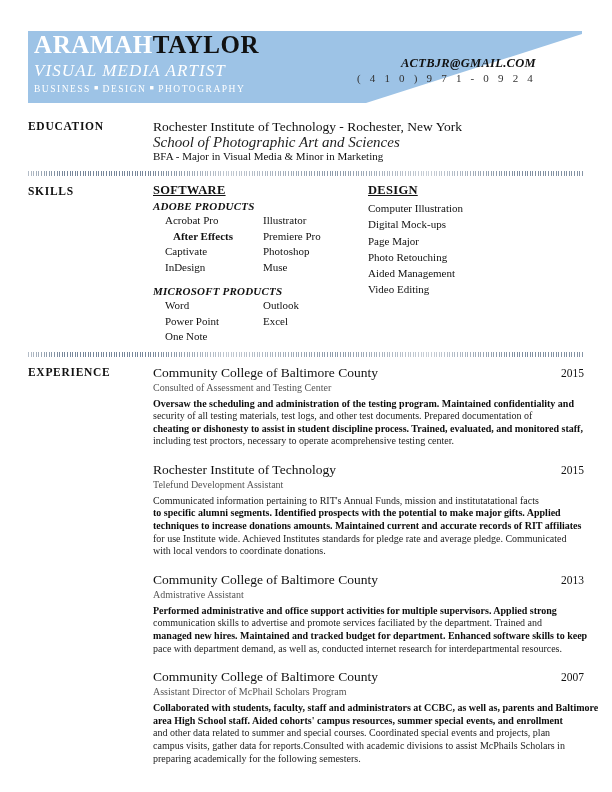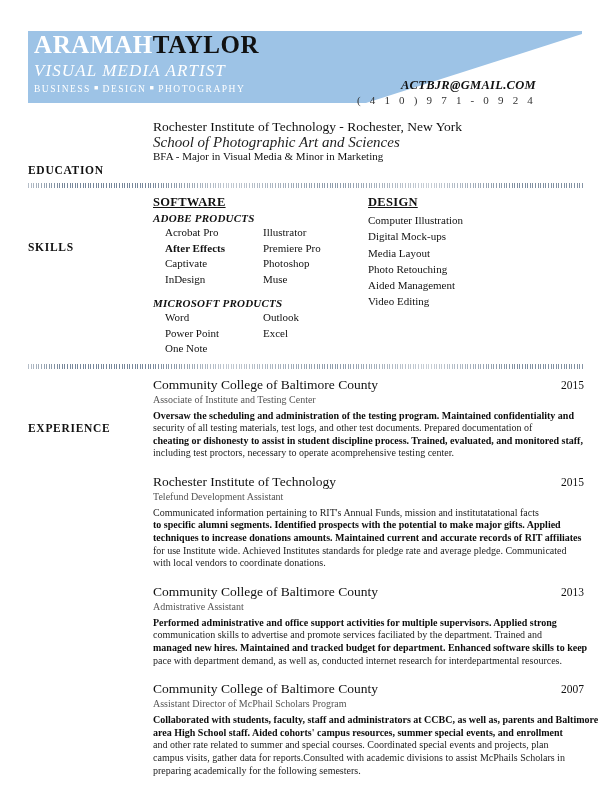--- a/index.html
+++ b/index.html
@@ -67,21 +67,21 @@
   }
   .tag-sep {
     font-size: 7px;
     vertical-align: 2px;
     padding: 0 3px;
   }
 
   #contact-block {
     position: absolute;
     right: 28px;
-    top: 78px;
+    top: 56px;
     text-align: right;
   }
   #contact-email {
     font-size: 12.5px;
     font-weight: bold;
     font-style: italic;
     color: #111111;
     letter-spacing: 0.3px;
     line-height: 15px;
     white-space: nowrap;
@@ -110,21 +110,20 @@
     align-items: flex-start;
   }
   .section-label {
     width: 125px;
     flex: 0 0 125px;
     font-size: 11.5px;
     font-weight: bold;
     letter-spacing: 0.7px;
     color: #111111;
     padding-top: 2px;
-    margin-top: 44px;
   }
   .section-body {
     flex: 1 1 auto;
     min-width: 0;
   }
 
   
   .divider {
     height: 5px;
     margin: 7px 28px 7px 28px;
@@ -191,21 +190,21 @@
     padding-left: 12px;
   }
   .skills-grid .col { flex: 0 0 98px; }
   .skills-grid .col.wide { flex: 1 1 auto; }
   .skill-item {
     font-size: 11px;
     line-height: 15.5px;
     color: #111111;
     white-space: nowrap;
   }
-  .skill-item.bold { font-weight: bold; }
+  .skill-item.bold { font-weight: bold; margin-left: 8px; }
   .design-item {
     font-size: 11px;
     line-height: 16.3px;
     color: #111111;
     white-space: nowrap;
   }
   .skills-gap { height: 8px; }
 
   
   .job { margin-bottom: 13px; }
@@ -317,21 +316,21 @@
                     <div class="skill-item">Excel</div>
                   </div>
                 </div>
               </div>
           </div>
           <div class="skills-col-design">
             <div class="skills-heading">DESIGN</div>
             <div id="design-items">
                 <div class="design-item">Computer Illustration</div>
                 <div class="design-item">Digital Mock-ups</div>
-                <div class="design-item">Media Layout</div>
+                <div class="design-item">Page Major</div>
                 <div class="design-item">Photo Retouching</div>
                 <div class="design-item">Aided Management</div>
                 <div class="design-item">Video Editing</div>
               </div>
           </div>
         </div>
       </div>
     </div>
   </div>
 
@@ -339,21 +338,21 @@
 
   <div class="section" id="experience-section">
     <div class="section-row">
       <div class="section-label">EXPERIENCE</div>
       <div class="section-body" id="experience-list">
           <div class="job">
             <div class="job-head">
               <div class="job-org">Community College of Baltimore County</div>
               <div class="job-year">2015</div>
             </div>
-            <div class="job-title">Associate of Institute  and Testing Center</div>
+            <div class="job-title">Consulted of Assessment  and Testing Center</div>
             <div class="job-desc">
               <span class="ln b">Oversaw the scheduling and administration of the testing program. Maintained confidentiality and</span>
               <span class="ln">security of all testing materials, test logs, and other test documents. Prepared documentation of</span>
               <span class="ln b">cheating or dishonesty to assist in student discipline process. Trained, evaluated, and monitored staff,</span>
               <span class="ln">including test proctors, necessary to operate acomprehensive testing center.</span>
             </div>
           </div>
           <div class="job">
             <div class="job-head">
               <div class="job-org">Rochester Institute of Technology</div>
@@ -383,21 +382,21 @@
           </div>
           <div class="job">
             <div class="job-head">
               <div class="job-org">Community College of Baltimore County</div>
               <div class="job-year">2007</div>
             </div>
             <div class="job-title">Assistant Director of McPhail Scholars Program</div>
             <div class="job-desc">
               <span class="ln b">Collaborated with students, faculty, staff and administrators at CCBC, as well as, parents and Baltimore</span>
               <span class="ln b">area High School staff. Aided cohorts' campus resources, summer special events, and enrollment</span>
-              <span class="ln">and other rate related to summer and special courses. Coordinated special events and projects, plan</span>
+              <span class="ln">and other data related to summer and special courses. Coordinated special events and projects, plan</span>
               <span class="ln">campus visits, gather data for reports.Consulted with academic divisions to assist McPhails Scholars in</span>
               <span class="ln">preparing academically for the following semesters.</span>
             </div>
           </div>
         </div>
     </div>
   </div>
 
 </div>
 

